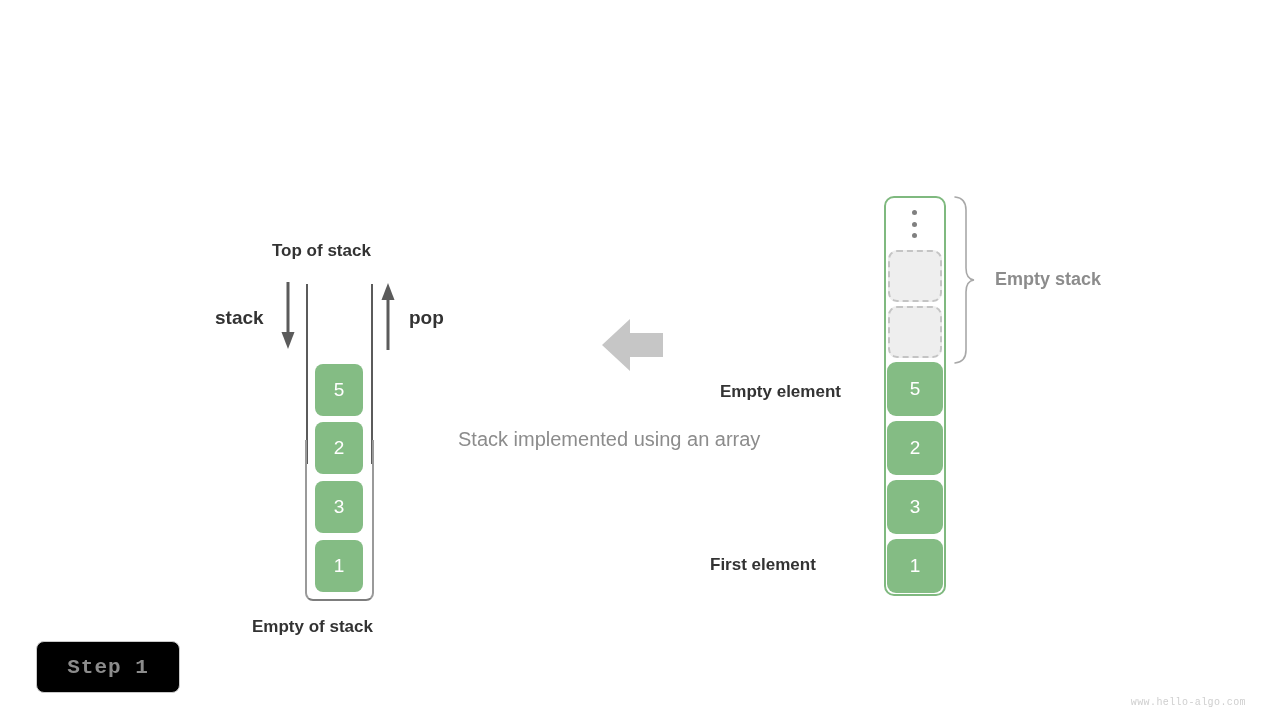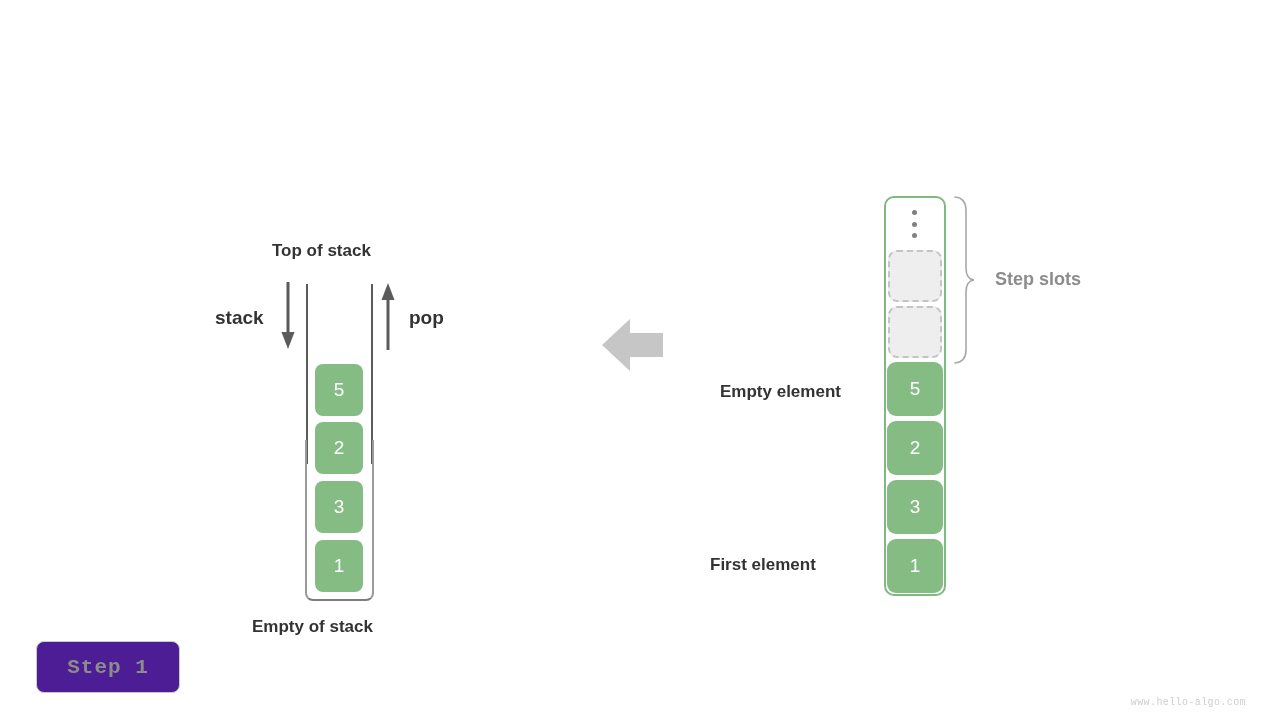--- a/index.html
+++ b/index.html
@@ -154,21 +154,21 @@
 
   
   #step-badge {
     position: absolute;
     left: 36px;
     top: 641px;
     width: 144px;
     height: 52px;
     border: 1px solid #c9c9c9;
     border-radius: 8px;
-    background: #4c1d95;
+    background: #000000;
     display: flex;
     align-items: center;
     justify-content: center;
     font-family: "Liberation Mono", monospace;
     font-size: 21px;
     font-weight: bold;
     letter-spacing: 1px;
     color: #8c8c8c;
     box-sizing: border-box;
   }
@@ -215,38 +215,39 @@
     <div class="cell" style="left:315px; top:481px;">3</div>
     <div class="cell" style="left:315px; top:540px;">1</div>
 
     <div class="label-bold" style="left:252px; top:617px;">Empty of stack</div>
   </div>
 
   <svg id="transform-arrow" width="62" height="54">
     <polygon points="0,27 28,1 28,15 61,15 61,39 28,39 28,53" fill="#c6c6c6"></polygon>
   </svg>
 
+  <div class="caption" style="left:458px; top:428px;">Stack implemented using an array</div>
 
   <div>
 
     <div id="array-container"></div>
 
     <div id="ellipsis-icon">
       <i></i>
         <i></i>
         <i></i>
     </div>
 
     <div class="empty-slot" style="left:888px; top:250px;"></div>
     <div class="empty-slot" style="left:888px; top:306px;"></div>
 
     <svg id="empty-slots-brace" width="24" height="172">
       <path d="M3 3 Q14 4 14 16 L14 74 Q14 85 22 86 Q14 87 14 98 L14 156 Q14 168 3 169" fill="none" stroke="#a8a8a8" stroke-width="1.6" stroke-linecap="round"></path>
     </svg>
-    <div class="label-gray-bold" style="left:995px; top:269px;">Step slots</div>
+    <div class="label-gray-bold" style="left:995px; top:269px;">Empty stack</div>
 
     <div class="array-cell" style="left:887px; top:362px;">5</div>
     <div class="array-cell" style="left:887px; top:421px;">2</div>
     <div class="array-cell" style="left:887px; top:480px;">3</div>
     <div class="array-cell" style="left:887px; top:539px;">1</div>
 
     <div class="label-bold" style="left:720px; top:382px;">Empty element</div>
     <div class="label-bold" style="left:710px; top:555px;">First element</div>
   </div>
 

